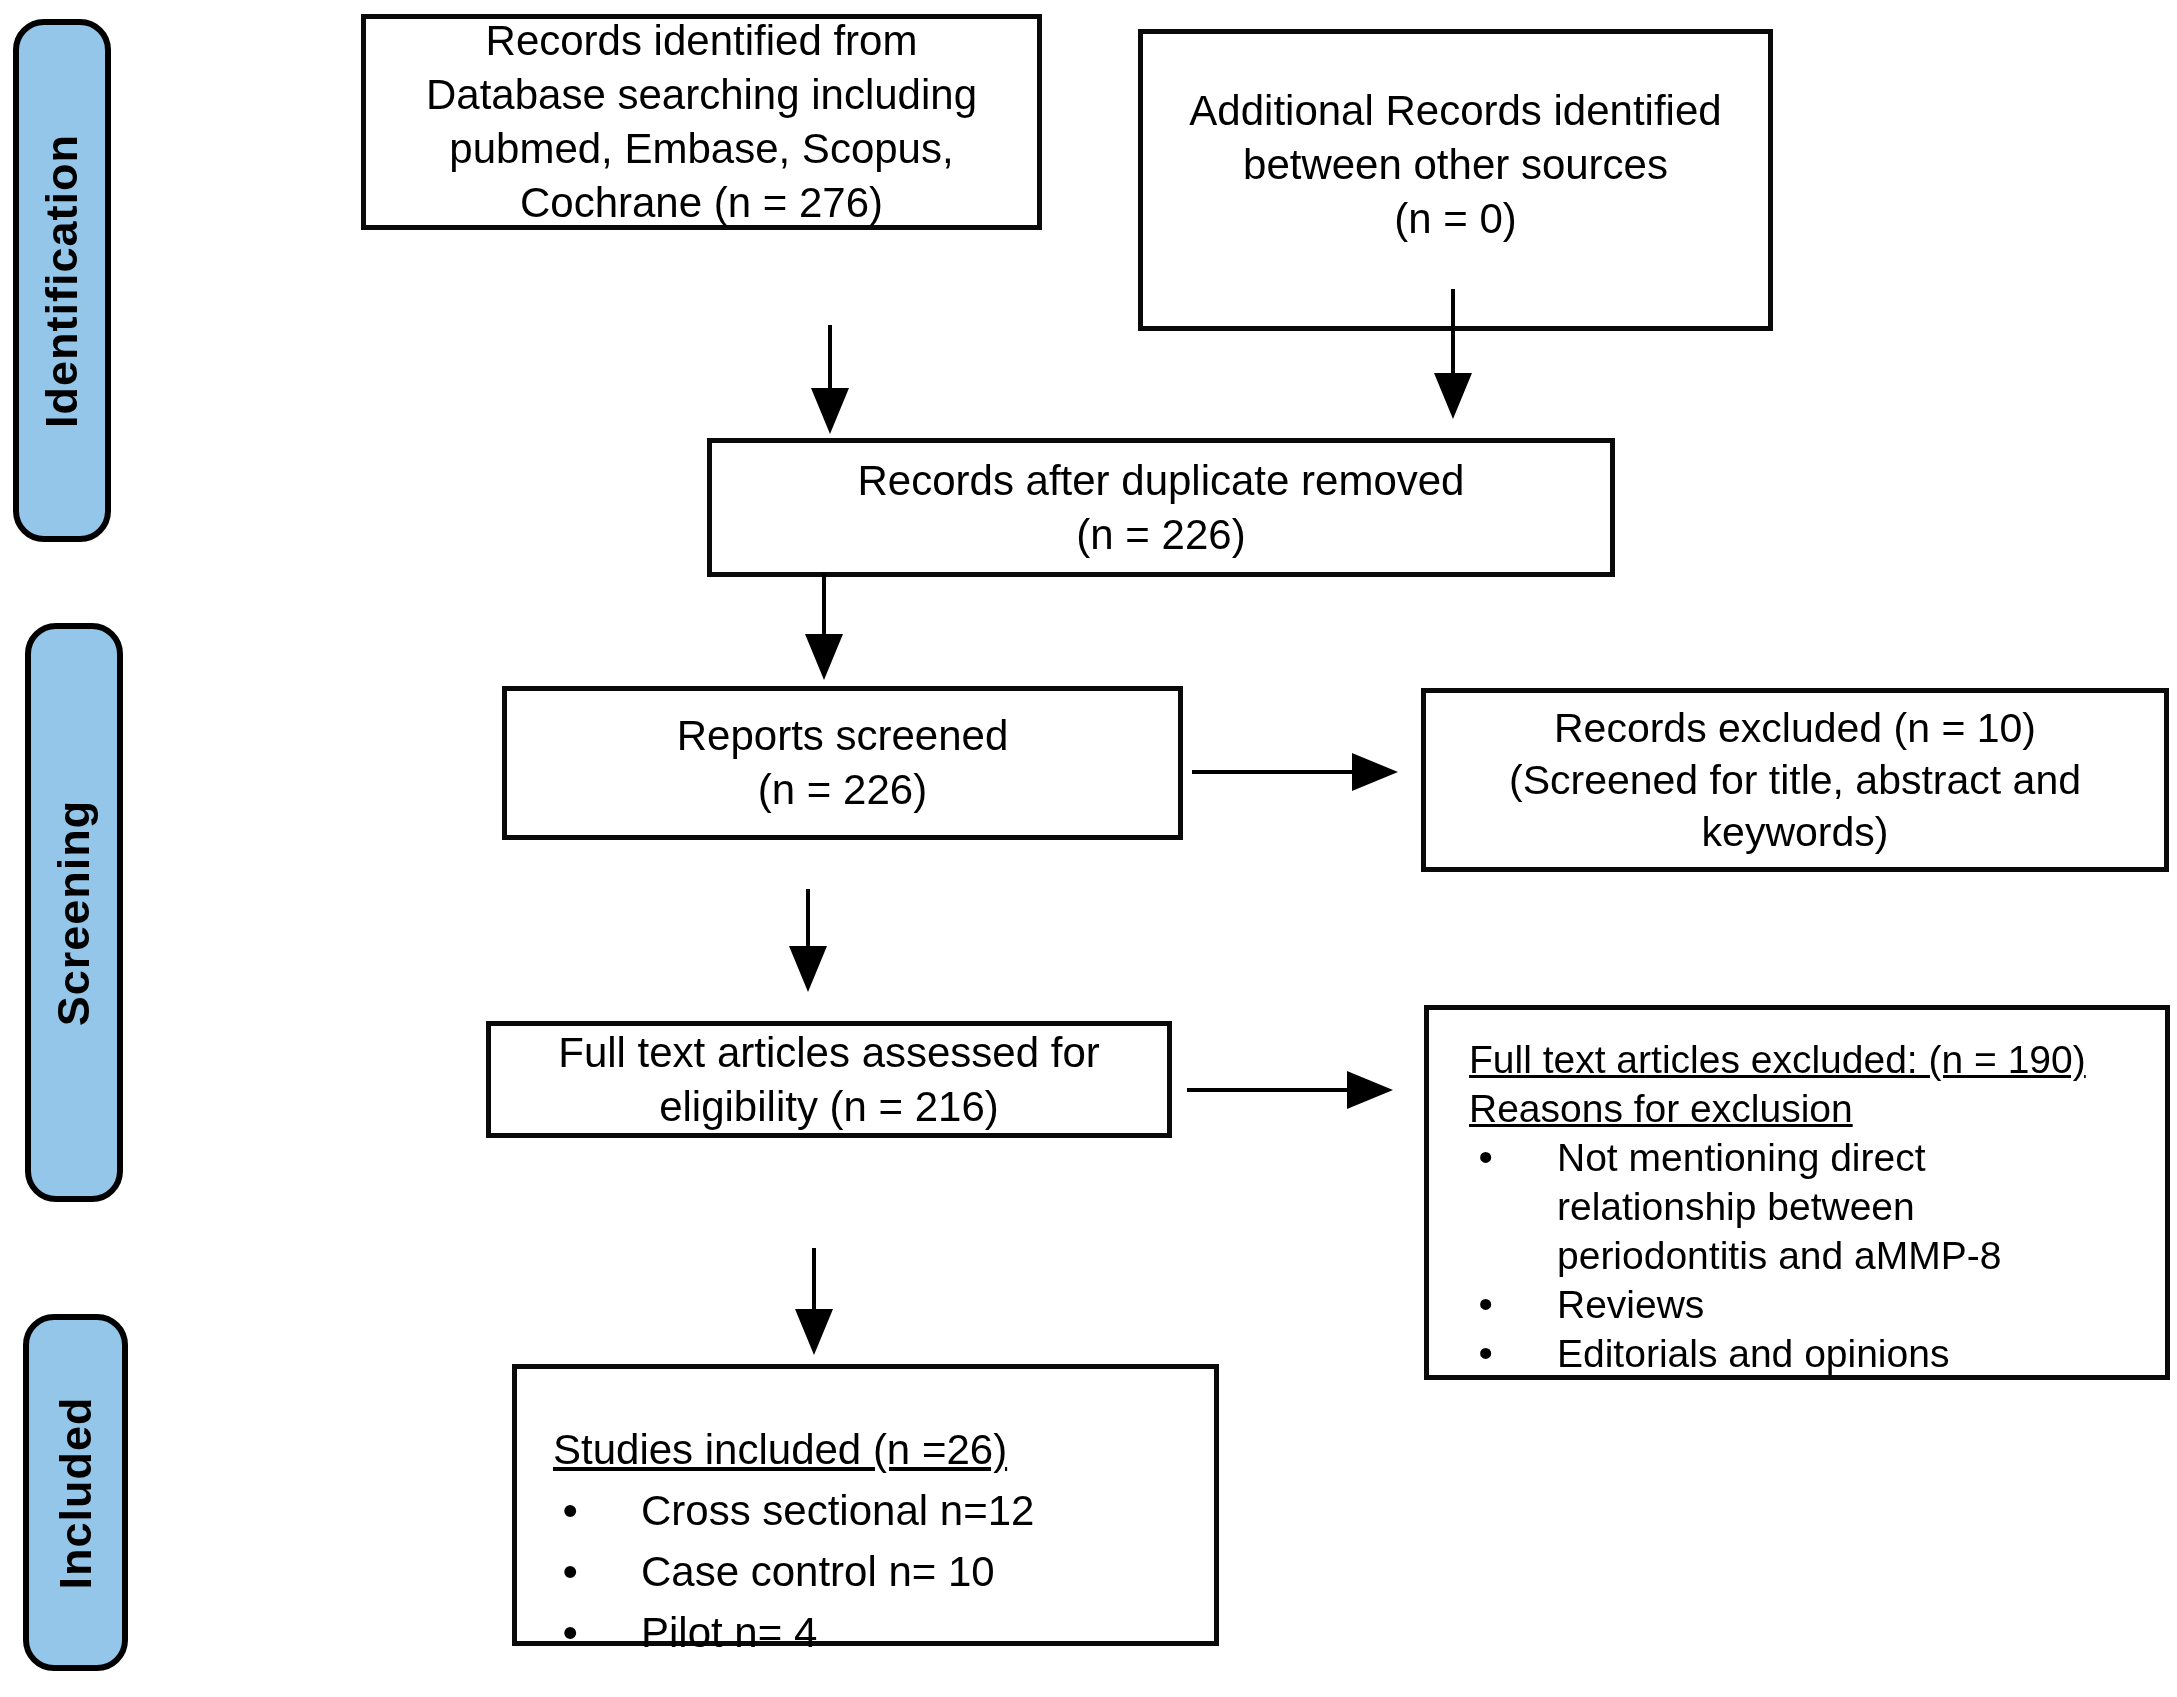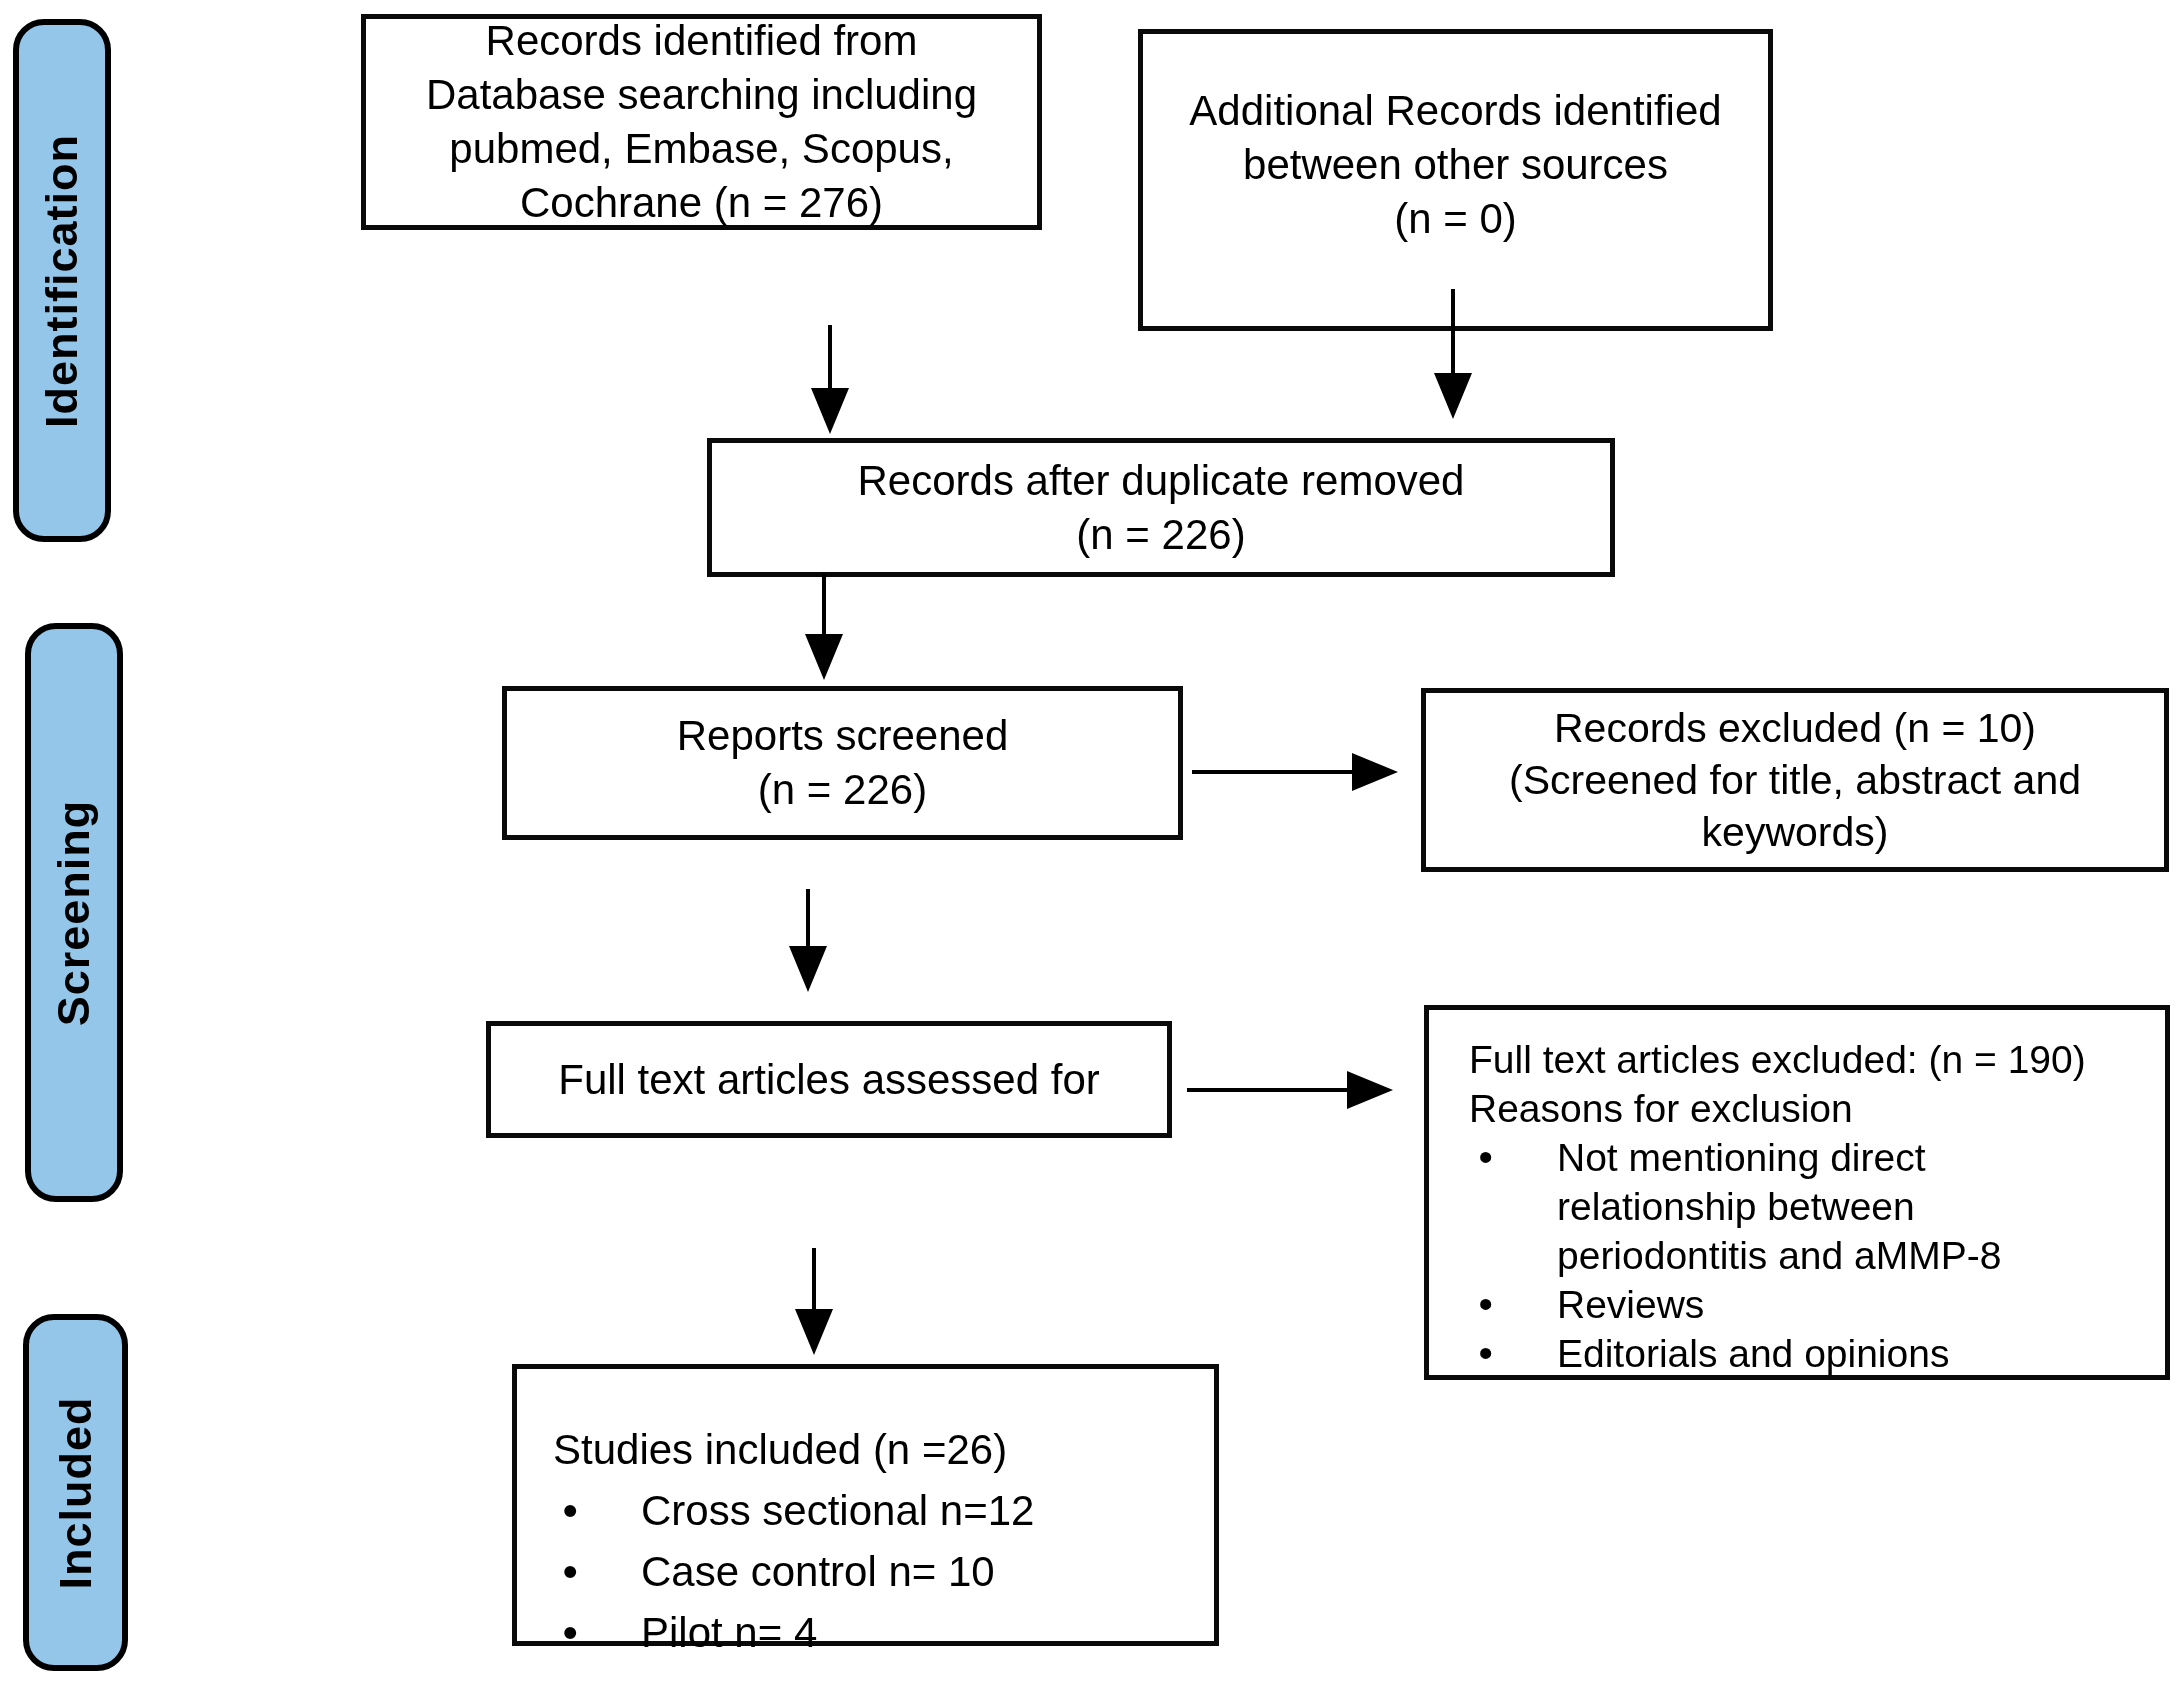--- a/index.html
+++ b/index.html
@@ -38,21 +38,21 @@
     line-height:54px;
   }
   .center {
     display:flex; flex-direction:column;
     align-items:center; justify-content:center;
     text-align:center;
   }
   .center .tline { white-space:nowrap; }
 
   .listbox { display:block; }
-  .listbox .ltitle { white-space:nowrap; }
+  .listbox .ltitle { white-space:nowrap;text-decoration:underline; }
   .li { display:flex; align-items:flex-start; }
   .dot {
     flex:0 0 88px;
     padding-left:9.6px;
     box-sizing:border-box;
     font-size:1.05em;
   }
   .litext { flex:1; }
 
   
@@ -125,20 +125,21 @@
   </div>
 
   <div class="fbox center" style="left:1421px;top:688px;width:748px;height:184px;font-size:41px;line-height:52px">
     <div class="tline">Records excluded (n = 10)</div>
     <div class="tline">(Screened for title, abstract and</div>
     <div class="tline">keywords)</div>
   </div>
 
   <div class="fbox center" style="left:486px;top:1021px;width:686px;height:117px">
     <div class="tline">Full text articles assessed for</div>
+    <div class="tline">eligibility (n = 216)</div>
   </div>
 
   <div class="fbox listbox box-excl2" style="left:1424px;top:1005px;width:746px;height:375px">
     <div class="ltitle">Full text articles excluded: (n = 190)</div>
     <div class="ltitle">Reasons for exclusion</div>
     <div class="li">
       <span class="dot">•</span>
       <span class="litext">Not mentioning direct relationship between periodontitis and aMMP-8</span>
     </div>
     <div class="li">

